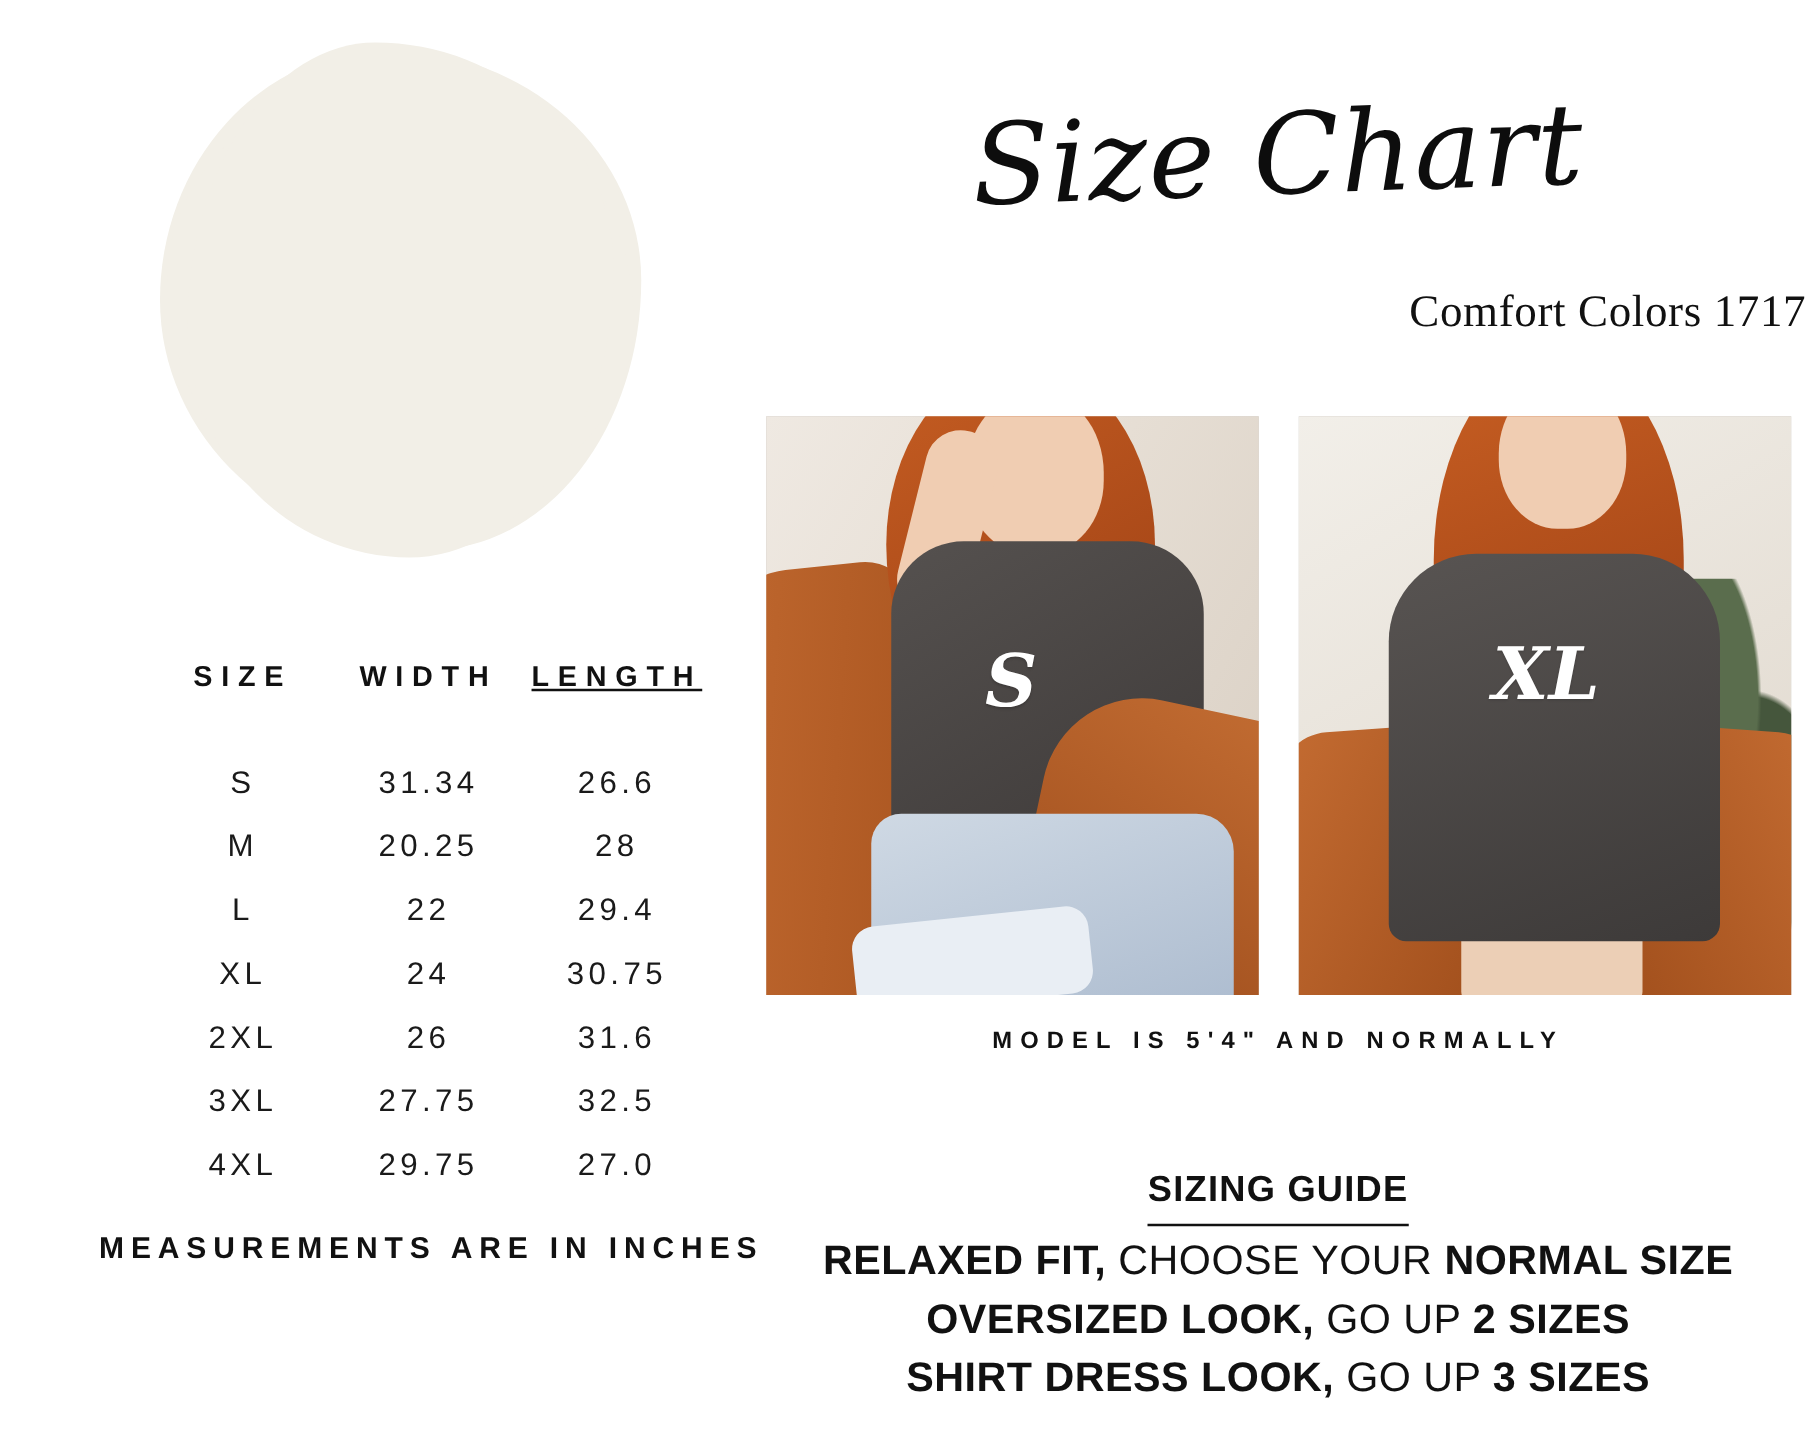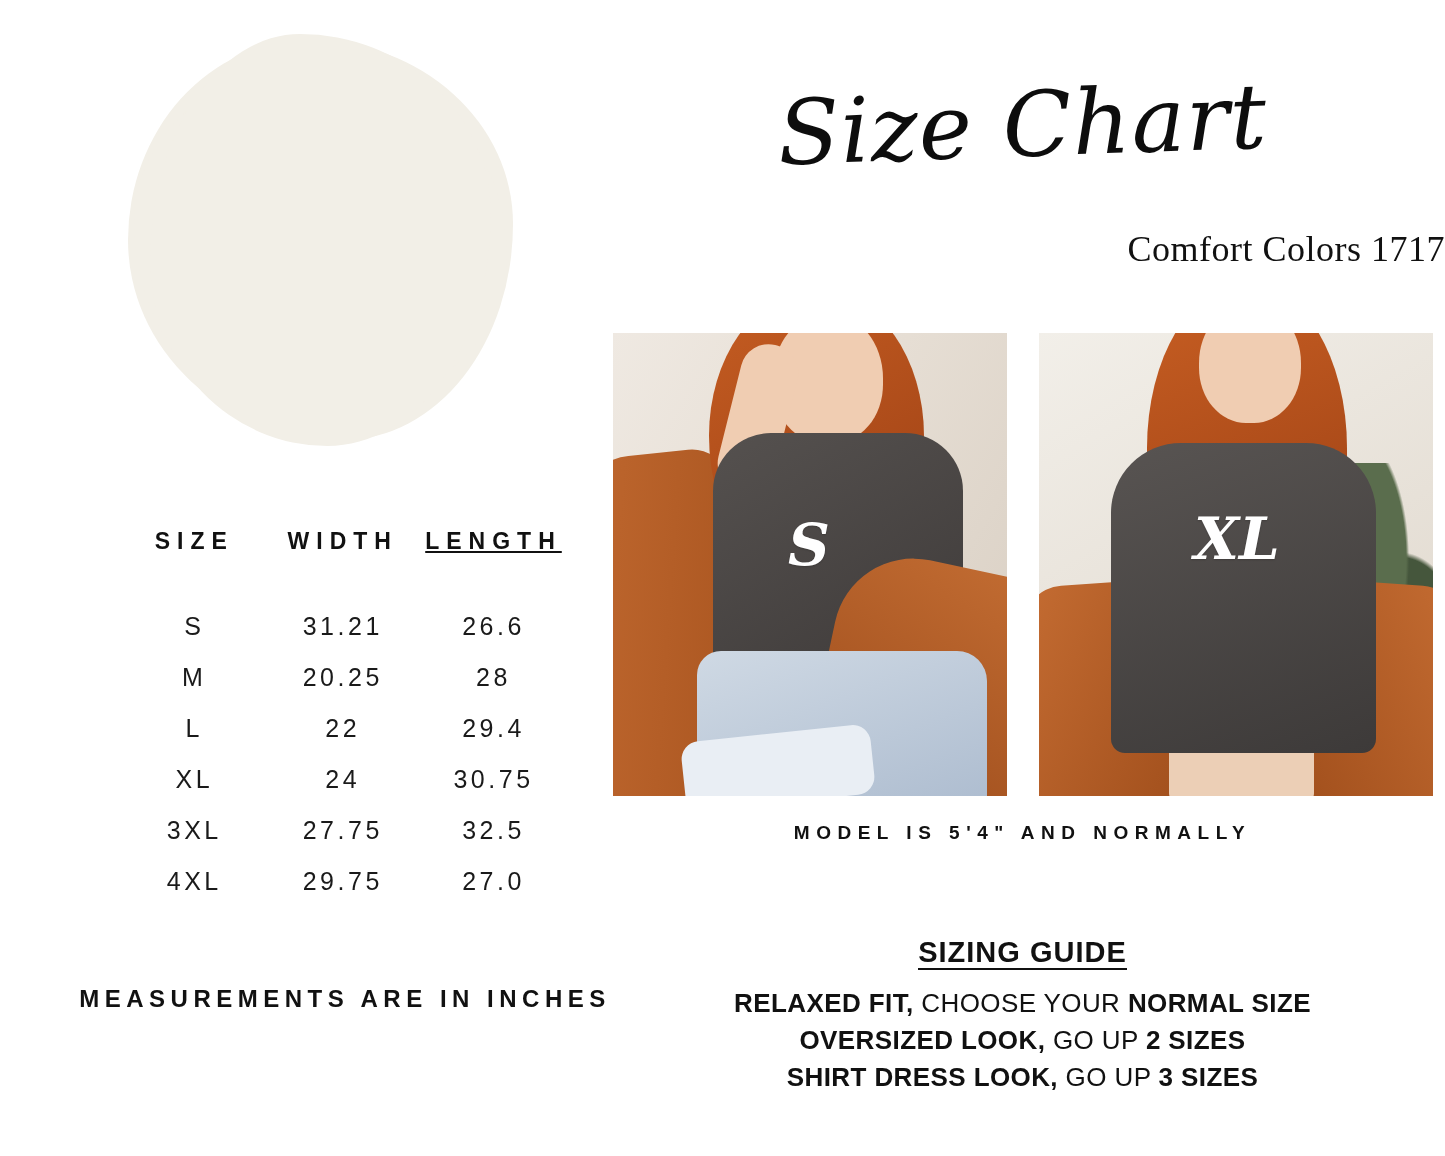--- a/index.html
+++ b/index.html
@@ -257,30 +257,30 @@
     top: 936px;
     width: 845px;
     text-align: center;
     font-size: 29px;
     font-weight: 700;
     letter-spacing: 1px;
     color: #111;
   }
   .guide-title span {
     border-bottom: 2px solid #111;
-    padding-bottom: 0;
+    padding-bottom: 11px;
   }
 
   .guide-lines {
     position: absolute;
     left: 0;
     top: 985px;
     width: 845px;
     text-align: center;
-    font-size: 26px;
+    font-size: 33px;
     line-height: 1.42;
     color: #111;
     letter-spacing: 0.4px;
   }
   .guide-lines .ln { white-space: nowrap; }
   .guide-lines b { font-weight: 700; }
   .guide-lines i { font-style: normal; font-weight: 400; }
 </style>
 </head>
 <body>
@@ -293,37 +293,42 @@
     <thead>
       <tr>
         <th class="col-size">SIZE</th>
         <th class="col-width">WIDTH</th>
         <th class="col-length">LENGTH</th>
       </tr>
     </thead>
     <tbody>
       <tr>
         <td>S</td>
-        <td>31.21</td>
+        <td>31.34</td>
         <td>26.6</td>
       </tr>
       <tr>
         <td>M</td>
         <td>20.25</td>
         <td>28</td>
       </tr>
       <tr>
         <td>L</td>
         <td>22</td>
         <td>29.4</td>
       </tr>
       <tr>
         <td>XL</td>
         <td>24</td>
         <td>30.75</td>
+      </tr>
+      <tr>
+        <td>2XL</td>
+        <td>26</td>
+        <td>31.6</td>
       </tr>
       <tr>
         <td>3XL</td>
         <td>27.75</td>
         <td>32.5</td>
       </tr>
       <tr>
         <td>4XL</td>
         <td>29.75</td>
         <td>27.0</td>

